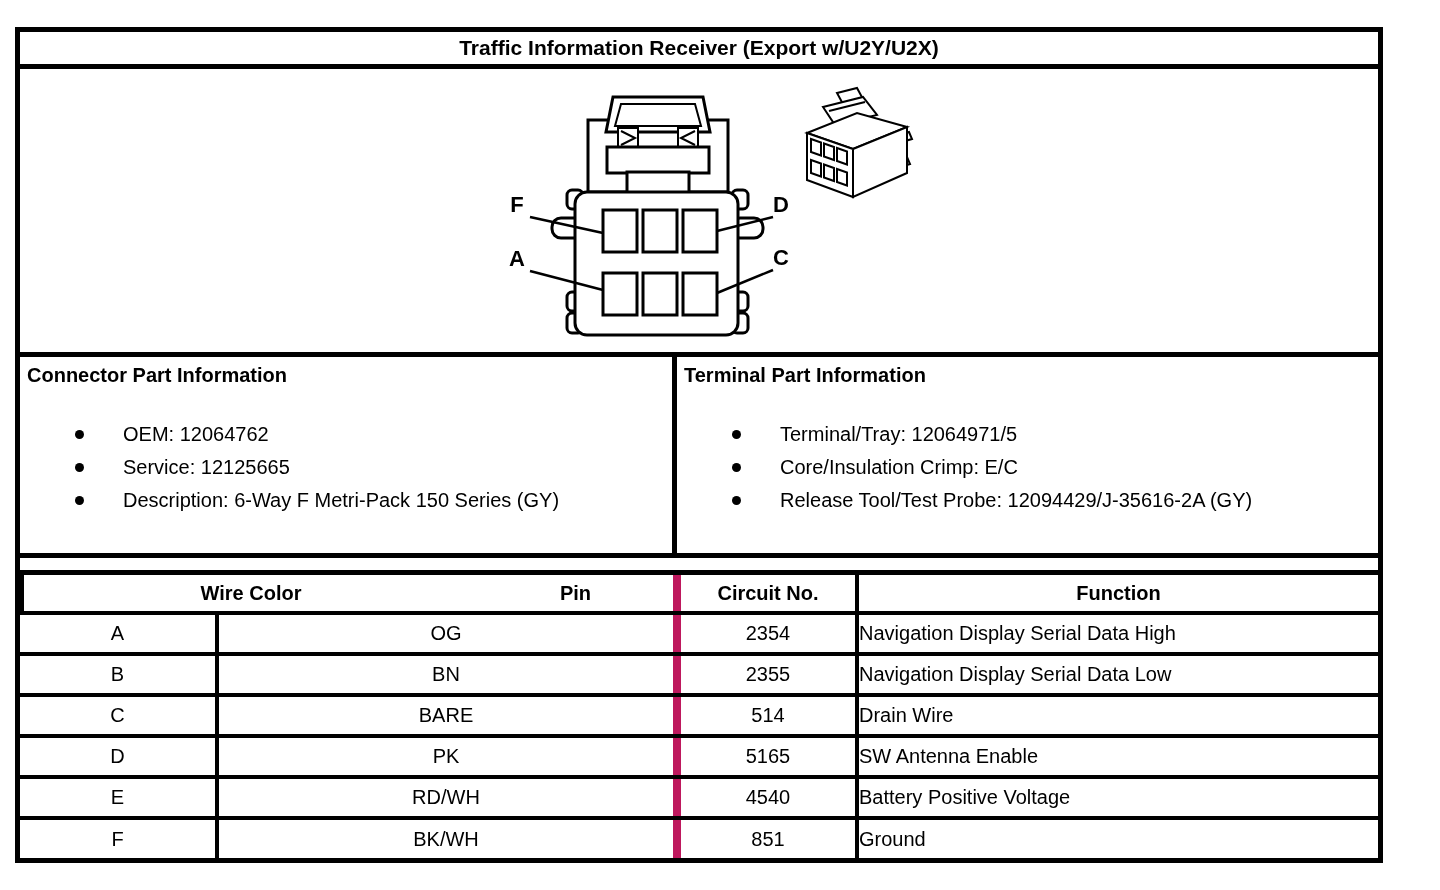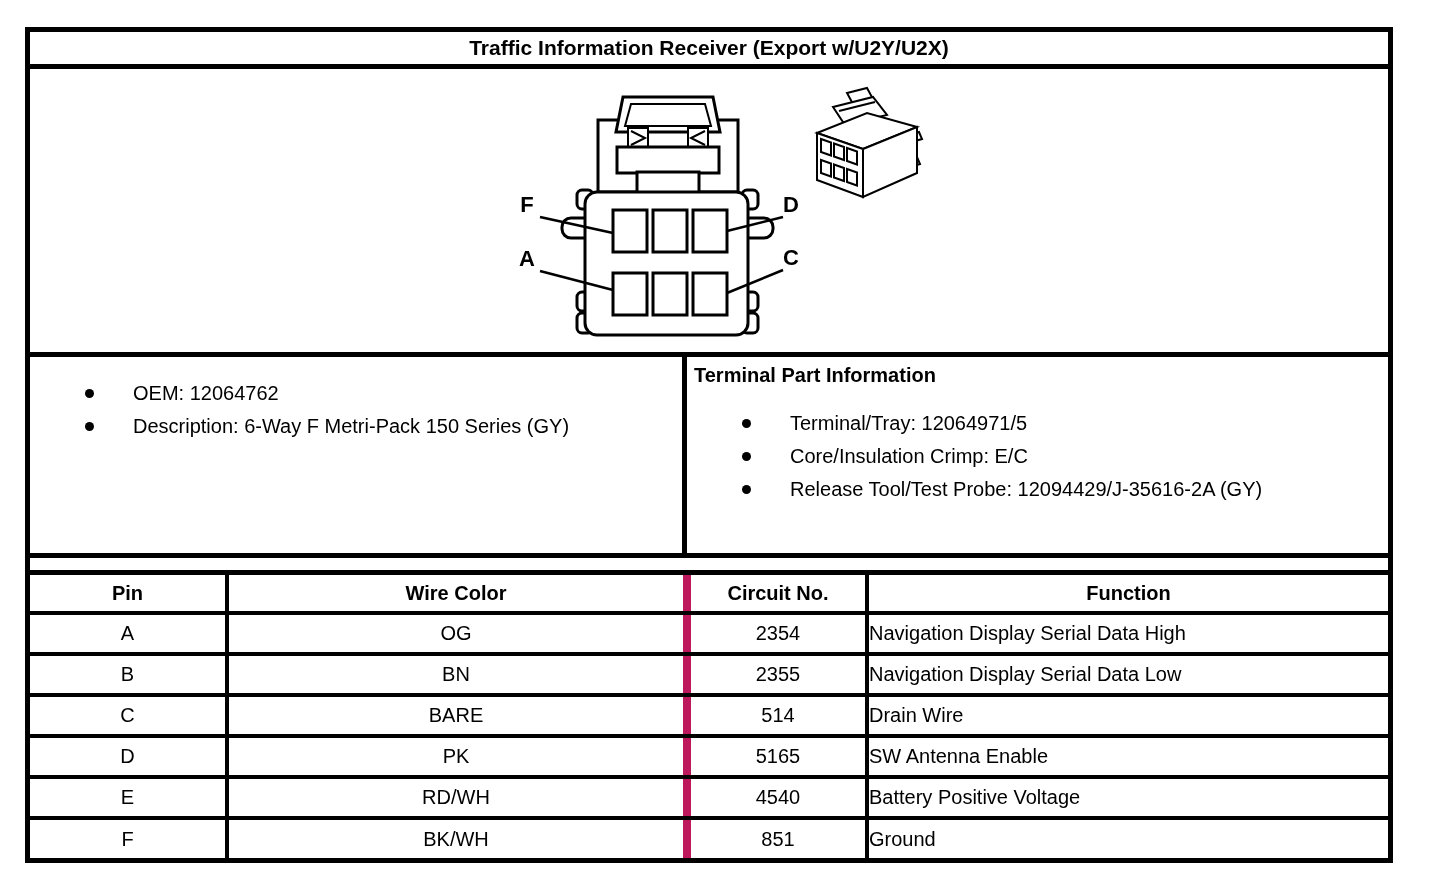--- a/index.html
+++ b/index.html
@@ -1,20 +1,20 @@
 <!DOCTYPE html>
 <html><head>
 <meta charset="utf-8">
 <style>
   * { margin:0; padding:0; box-sizing:content-box; }
   html,body { width:1440px; height:890px; background:#ffffff;
               font-family:"Liberation Sans", sans-serif; color:#000; }
   .page { position:relative; width:1440px; height:890px; background:#fff; overflow:hidden; }
 
-  .doc { position:absolute; left:25px; top:27px; width:1358px; height:826px;
+  .doc { position:absolute; left:15px; top:27px; width:1358px; height:826px;
          border:5px solid #000; background:#fff; }
 
   
   .title-row { height:32px; border-bottom:5px solid #000;
                display:flex; align-items:center; justify-content:center; }
   .title-row span { font-size:21px; font-weight:bold; white-space:nowrap; }
 
   
   .diagram-row { position:relative; height:283px; border-bottom:5px solid #000; }
   .front-view { position:absolute; left:490px; top:21px; }
@@ -25,21 +25,21 @@
   .co-d { left:750px; top:125px; }
   .co-a { left:486px; top:179px; }
   .co-c { left:750px; top:178px; }
 
   
   .info-row { display:flex; height:196px; border-bottom:5px solid #000; }
   .info-cell { height:196px; overflow:hidden; }
   .info-left  { width:652px; border-right:5px solid #000; }
   .info-right { width:701px; }
   .info-heading { font-size:20px; font-weight:bold; padding:7px 0 0 7px; white-space:nowrap; }
-  .info-list { margin-top:20px; list-style:none; }
+  .info-list { margin-top:31px; list-style:none; }
   .info-list li { display:flex; align-items:center; height:33px; white-space:nowrap; }
   .dot { flex:0 0 auto; margin-left:55px; width:9px; height:9px; border-radius:50%; background:#000; }
   .li-text { margin-left:39px; font-size:20px; }
 
   
   .spacer-row { height:12px; border-bottom:5px solid #000; background:#fff; }
 
   
   .tbl-row { display:flex; }
   .tbl-head { height:36px; border-bottom:4px solid #000; font-weight:bold; }
@@ -128,24 +128,29 @@
       </svg>
 
       <span class="pin-callout co-f">F</span>
       <span class="pin-callout co-d">D</span>
       <span class="pin-callout co-a">A</span>
       <span class="pin-callout co-c">C</span>
     </div>
 
     <div class="info-row">
       <div class="info-cell info-left">
+        <div class="info-heading">Connector Part Information</div>
         <ul class="info-list">
           <li>
             <span class="dot"></span>
             <span class="li-text">OEM: 12064762</span>
+          </li>
+          <li>
+            <span class="dot"></span>
+            <span class="li-text">Service: 12125665</span>
           </li>
           <li>
             <span class="dot"></span>
             <span class="li-text">Description: 6-Way F Metri-Pack 150 Series (GY)</span>
           </li>
         </ul>
       </div>
       <div class="info-cell info-right">
         <div class="info-heading">Terminal Part Information</div>
         <ul class="info-list">
@@ -162,22 +167,22 @@
             <span class="li-text">Release Tool/Test Probe: 12094429/J-35616-2A (GY)</span>
           </li>
         </ul>
       </div>
     </div>
 
     <div class="spacer-row"></div>
 
     <div>
       <div class="tbl-row tbl-head">
+        <div class="cell col-wire">Wire Color</div>
         <div class="cell col-pin">Pin</div>
-        <div class="cell col-wire">Wire Color</div>
         <div class="cell col-circ">Circuit No.</div>
         <div class="cell col-func head-center">Function</div>
       </div>
 
       <div class="tbl-row tbl-data">
         <div class="cell col-pin">A</div>
         <div class="cell col-wire">OG</div>
         <div class="cell col-circ">2354</div>
         <div class="cell col-func func-cell">Navigation Display Serial Data High</div>
       </div>

